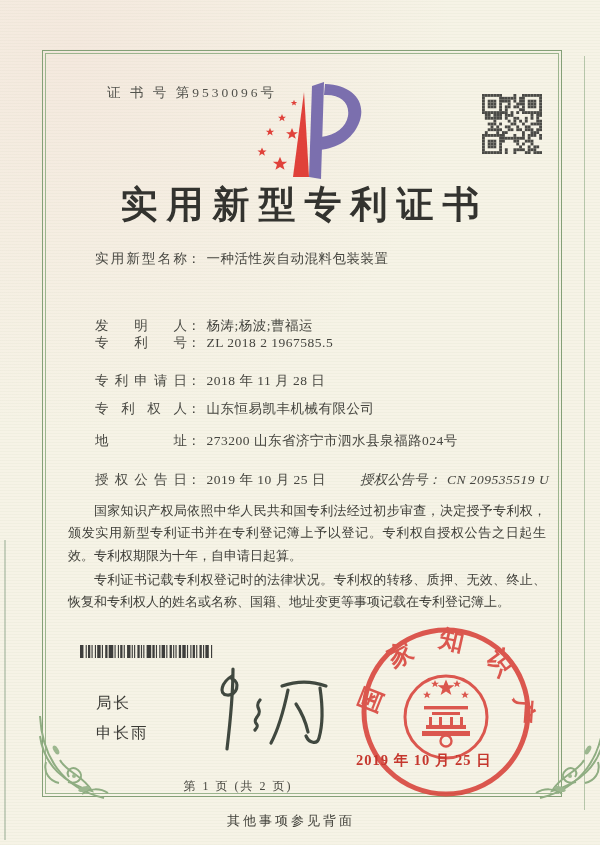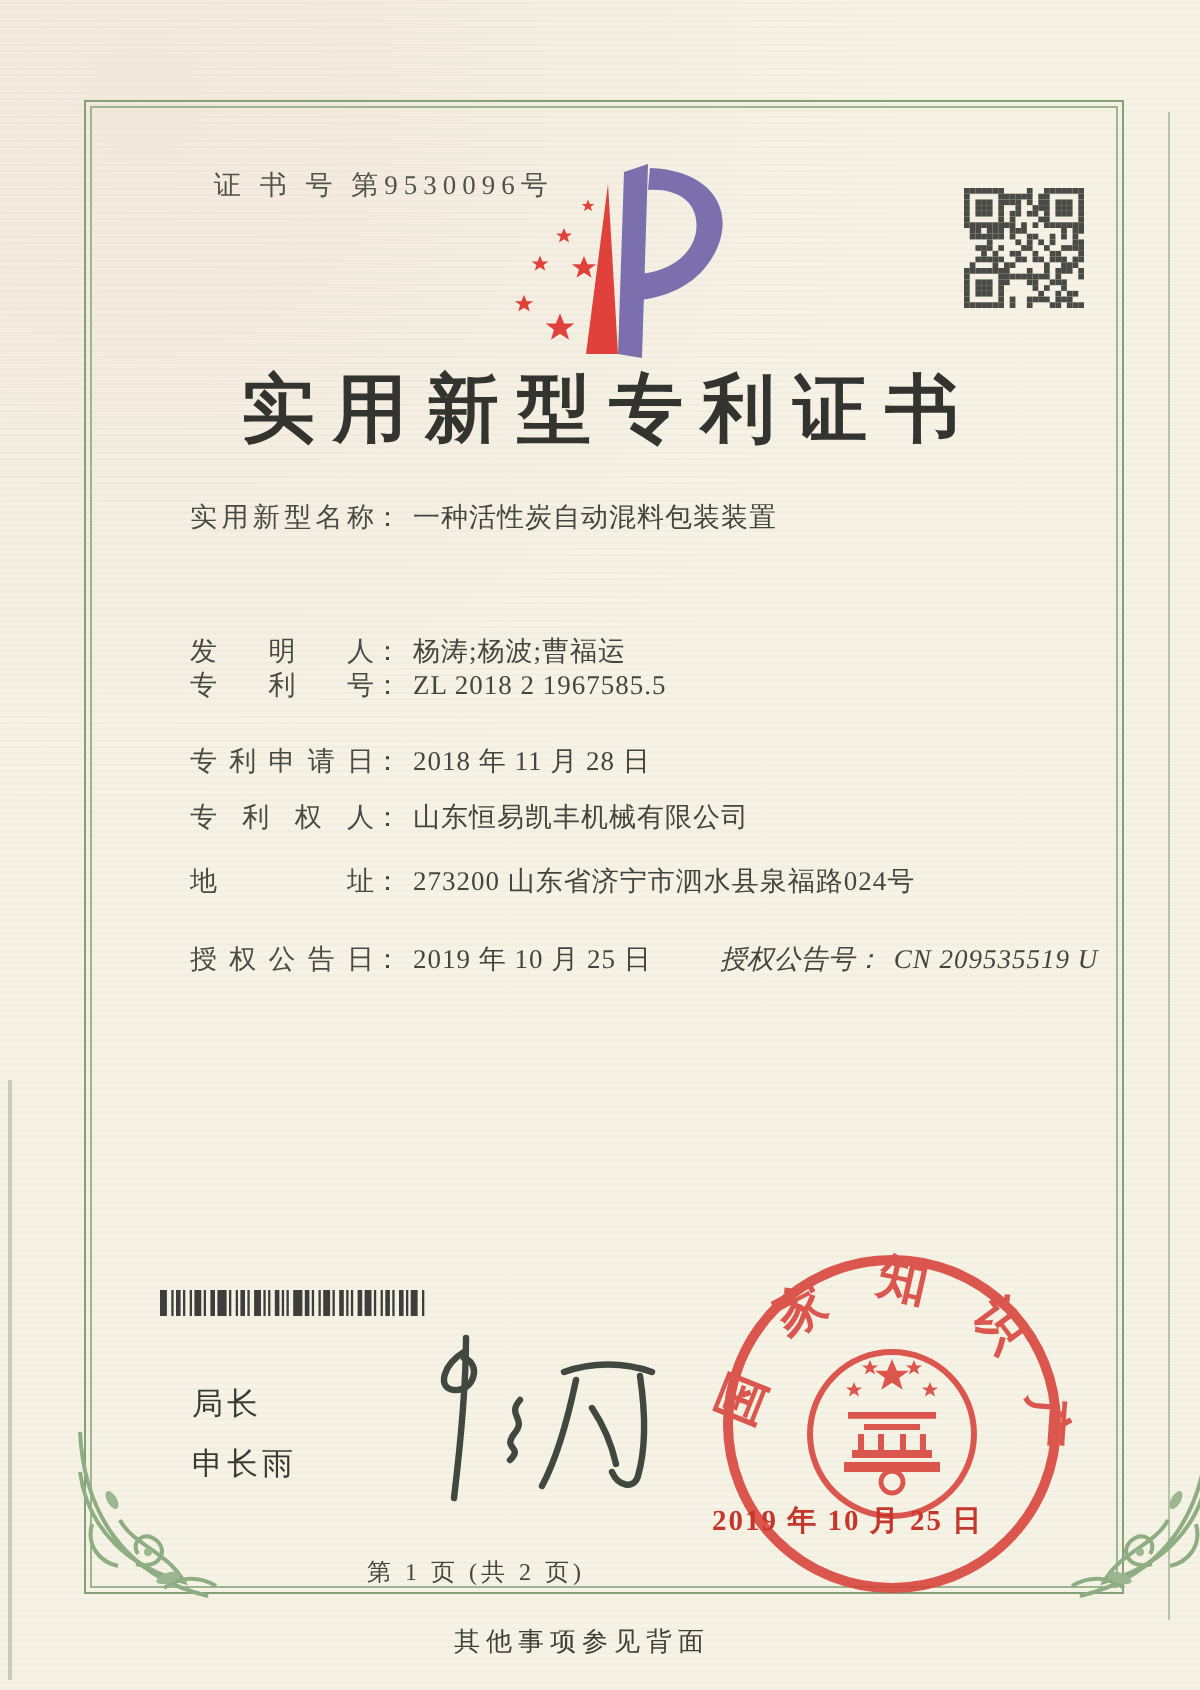--- a/index.html
+++ b/index.html
@@ -361,20 +361,22 @@
   </div>
   <div class="frow r5">
     <span class="flabel">地址</span><span class="fcolon">：</span><span class="fvalue">273200 山东省济宁市泗水县泉福路024号</span>
   </div>
   <div class="frow grant-row">
     <span class="flabel">授权公告日</span><span class="fcolon">：</span><span class="fvalue">2019 年 10 月 25 日</span><span class="grant-g2"><span>授权公告号</span><span class="fcolon">：</span><span class="fvalue">CN 209535519 U</span></span>
   </div>
 </div>
 
 <div class="paras">
+  <p>国家知识产权局依照中华人民共和国专利法经过初步审查，决定授予专利权，颁发实用新型专利证书并在专利登记簿上予以登记。专利权自授权公告之日起生效。专利权期限为十年，自申请日起算。</p>
+  <p>专利证书记载专利权登记时的法律状况。专利权的转移、质押、无效、终止、恢复和专利权人的姓名或名称、国籍、地址变更等事项记载在专利登记簿上。</p>
 </div>
 
 <svg id="barsvg" class="barcode" width="160" height="13" viewBox="0 0 160 13">
     <rect x="0" y="0" width="3.4499999999999997" height="13" fill="#3d3d3b"></rect>
     <rect x="5.65" y="0" width="1.15" height="13" fill="#3d3d3b"></rect>
     <rect x="8" y="0" width="2.3" height="13" fill="#3d3d3b"></rect>
     <rect x="11.5" y="0" width="1.15" height="13" fill="#3d3d3b"></rect>
     <rect x="14.85" y="0" width="1.15" height="13" fill="#3d3d3b"></rect>
     <rect x="17.2" y="0" width="3.4499999999999997" height="13" fill="#3d3d3b"></rect>
     <rect x="21.849999999999998" y="0" width="1.15" height="13" fill="#3d3d3b"></rect>

